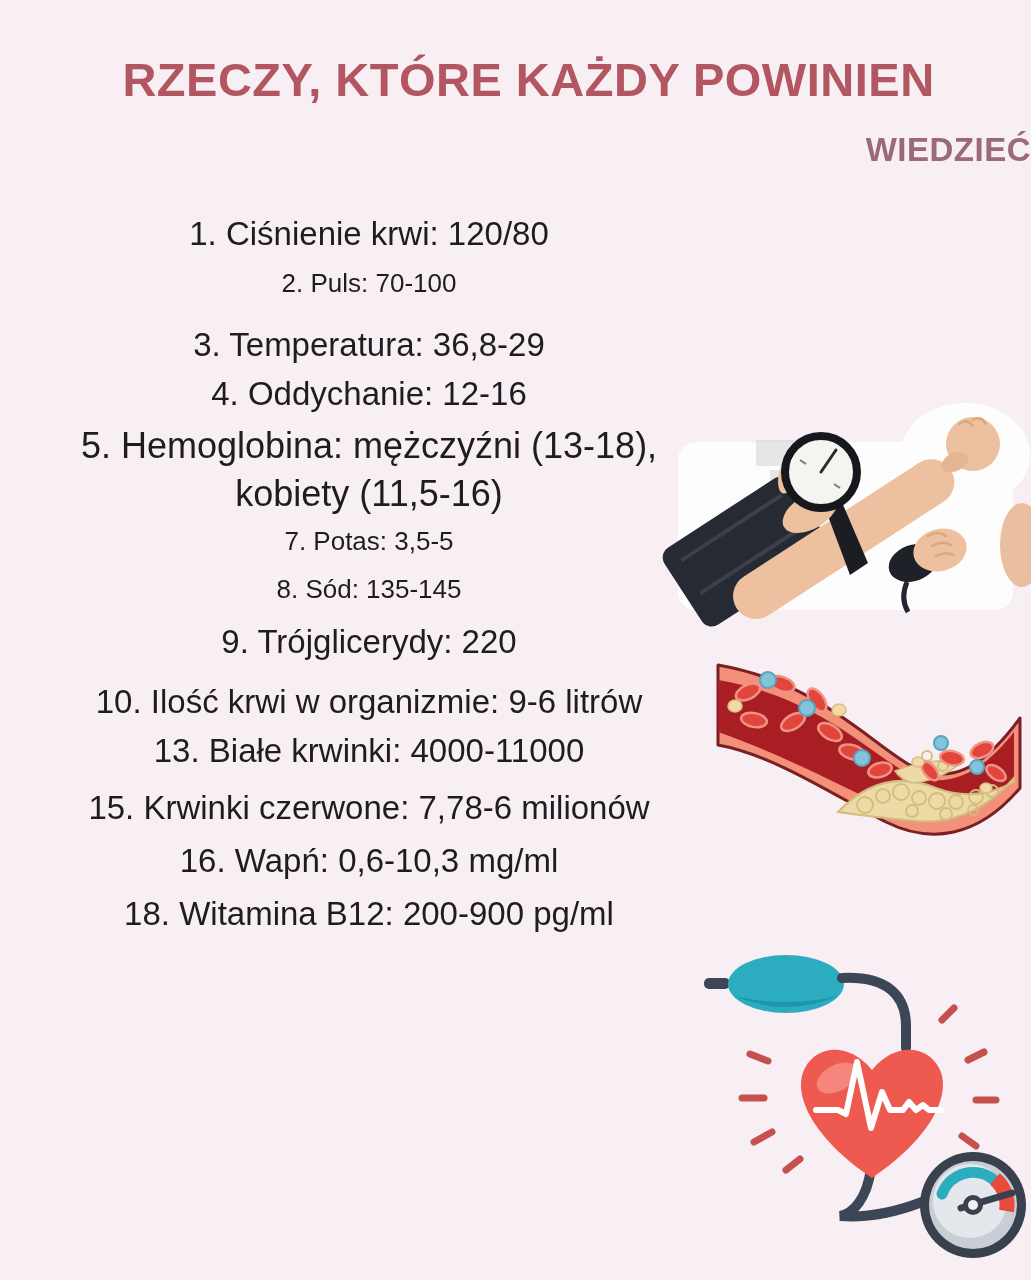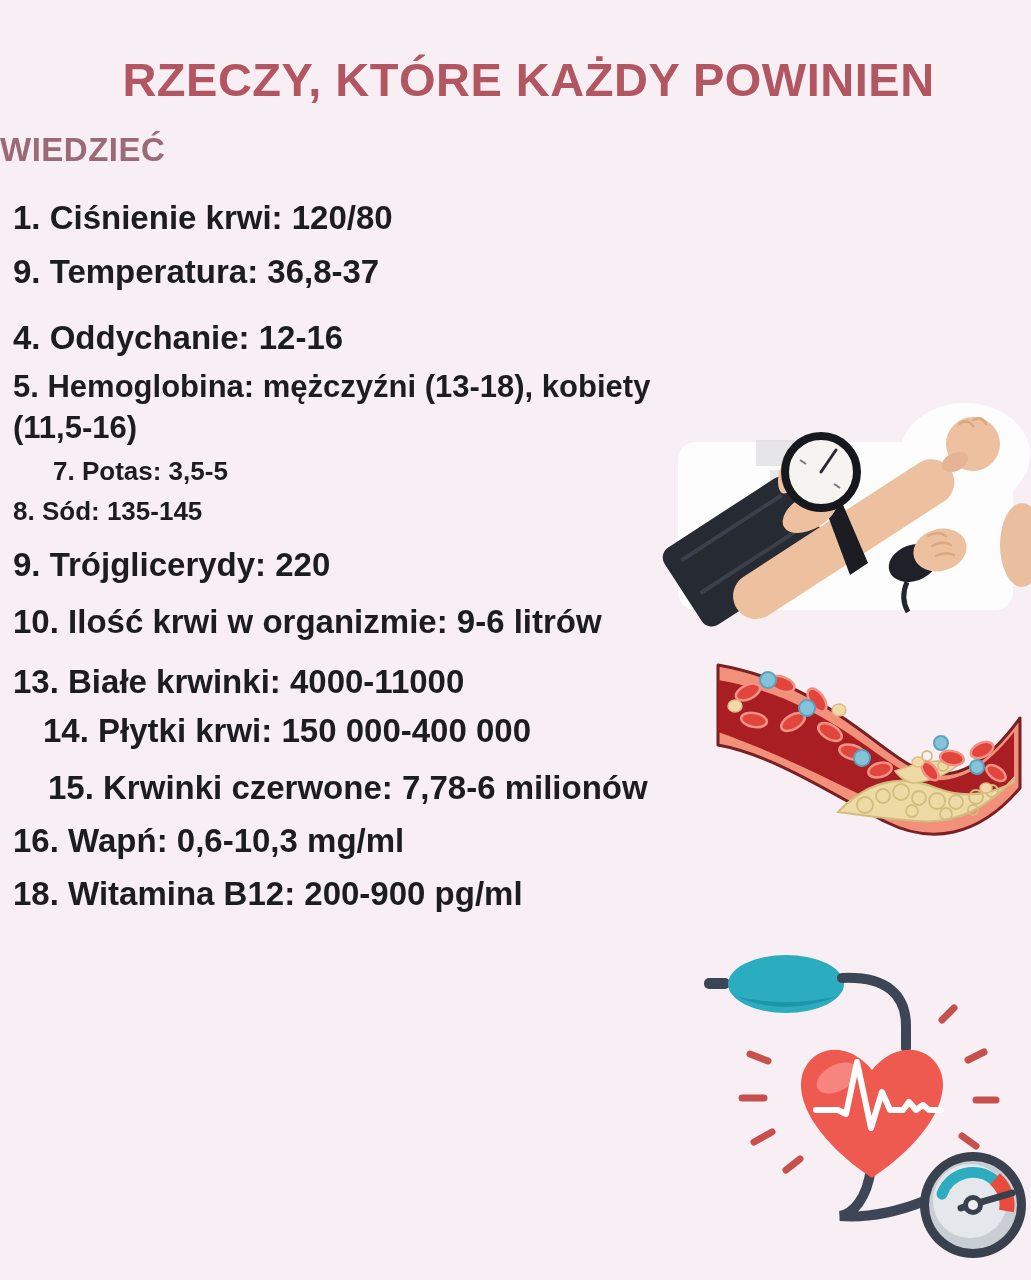--- a/index.html
+++ b/index.html
@@ -12,36 +12,36 @@
     color:#1d1d20;
   }
   .title{
     position:absolute;top:52px;left:13px;width:1031px;
     text-align:center;
     font-size:47px;font-weight:bold;letter-spacing:.5px;
     color:#b25761;
   }
   .subtitle{
     position:absolute;top:131px;left:0;width:1031px;
-    text-align:left;
+    text-align:right;
     font-size:33px;font-weight:bold;letter-spacing:.5px;
     color:#9a6b76;
   }
   ol.facts{
     position:absolute;top:190px;left:12px;width:680px;
-    margin:1px;padding:0;list-style:none;
-    font-weight:bold;
+    margin:17px;padding:0;list-style:none;
+    text-align:center;
   }
   ol.facts li{
     font-size:33px;line-height:1.35;
     margin:5px auto;
   }
   ol.facts li.sm{font-size:26px;}
   ol.facts li.mid{font-size:30px;}
-  ol.facts li.big{font-size:31px;}
+  ol.facts li.big{font-size:36px;}
   ol.facts li.lg{font-size:38px;}
   ol.facts li:nth-child(2){margin-top:9px;margin-bottom:22px;}
   ol.facts li:nth-child(5){max-width:600px;}
   ol.facts li:nth-child(7){margin:13px auto;}
   ol.facts li:nth-child(8){margin:13px auto;}
   ol.facts li:nth-child(9){margin-top:15px;}
   ol.facts li:nth-child(10){max-width:620px;}
   ol.facts li:nth-child(11){max-width:610px;margin-top:12px;}
   ol.facts li:nth-child(12){margin-top:9px;}
   ol.facts li:nth-child(n+13){margin-top:8px;margin-bottom:8px;}
@@ -52,29 +52,29 @@
   .art-heart{left:690px;top:920px;width:341px;height:360px;}
 </style>
 </head>
 <body>
 
 <div class="title">RZECZY, KTÓRE KAŻDY POWINIEN</div>
 <div class="subtitle">WIEDZIEĆ</div>
 
 <ol class="facts">
   <li>1. Ciśnienie krwi: 120/80</li>
-  <li>9. Temperatura: 36,8-37</li>
+  <li class="sm">2. Puls: 70-100</li>
+  <li>3. Temperatura: 36,8-29</li>
   <li>4. Oddychanie: 12-16</li>
   <li class="big">5. Hemoglobina: mężczyźni (13-18), kobiety (11,5-16)</li>
   <li class="sm">7. Potas: 3,5-5</li>
   <li class="sm">8. Sód: 135-145</li>
   <li>9. Trójglicerydy: 220</li>
   <li>10. Ilość krwi w organizmie: 9-6 litrów</li>
   <li>13. Białe krwinki: 4000-11000</li>
-  <li>14. Płytki krwi: 150 000-400 000</li>
   <li>15. Krwinki czerwone: 7,78-6 milionów</li>
   <li>16. Wapń: 0,6-10,3 mg/ml</li>
   <li>18. Witamina B12: 200-900 pg/ml</li>
 </ol>
 
 <div class="art art-photo">
   <svg viewBox="0 0 371 230" xmlns="http://www.w3.org/2000/svg">
     <g>
       <rect x="18" y="42" width="335" height="168" rx="18" fill="#fefdfe"></rect>
       <ellipse cx="305" cy="55" rx="65" ry="52" fill="#fefdfe"></ellipse>

